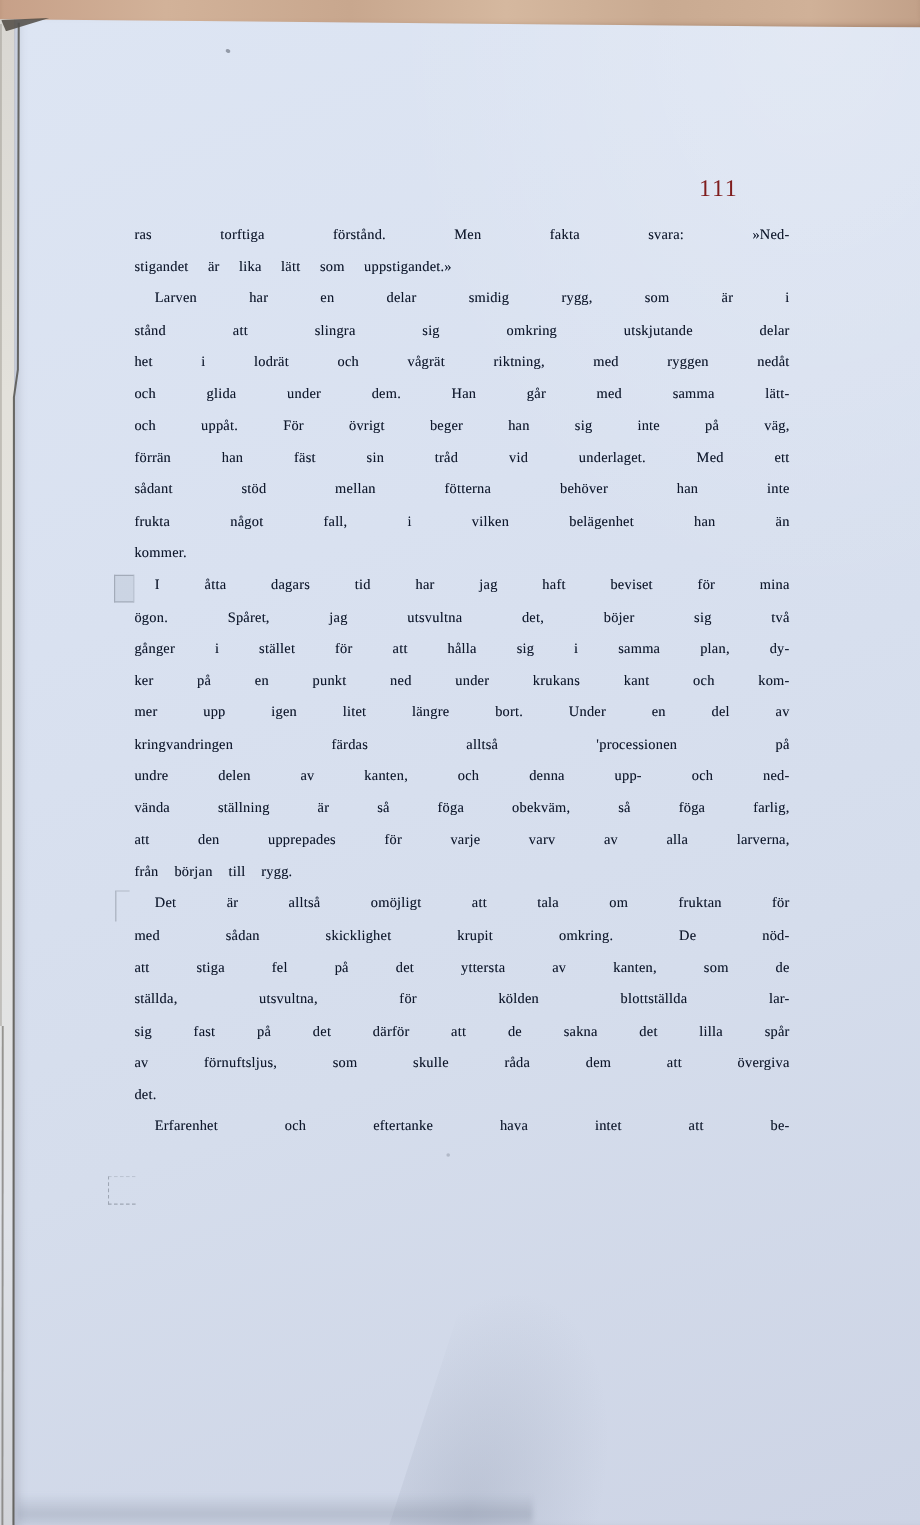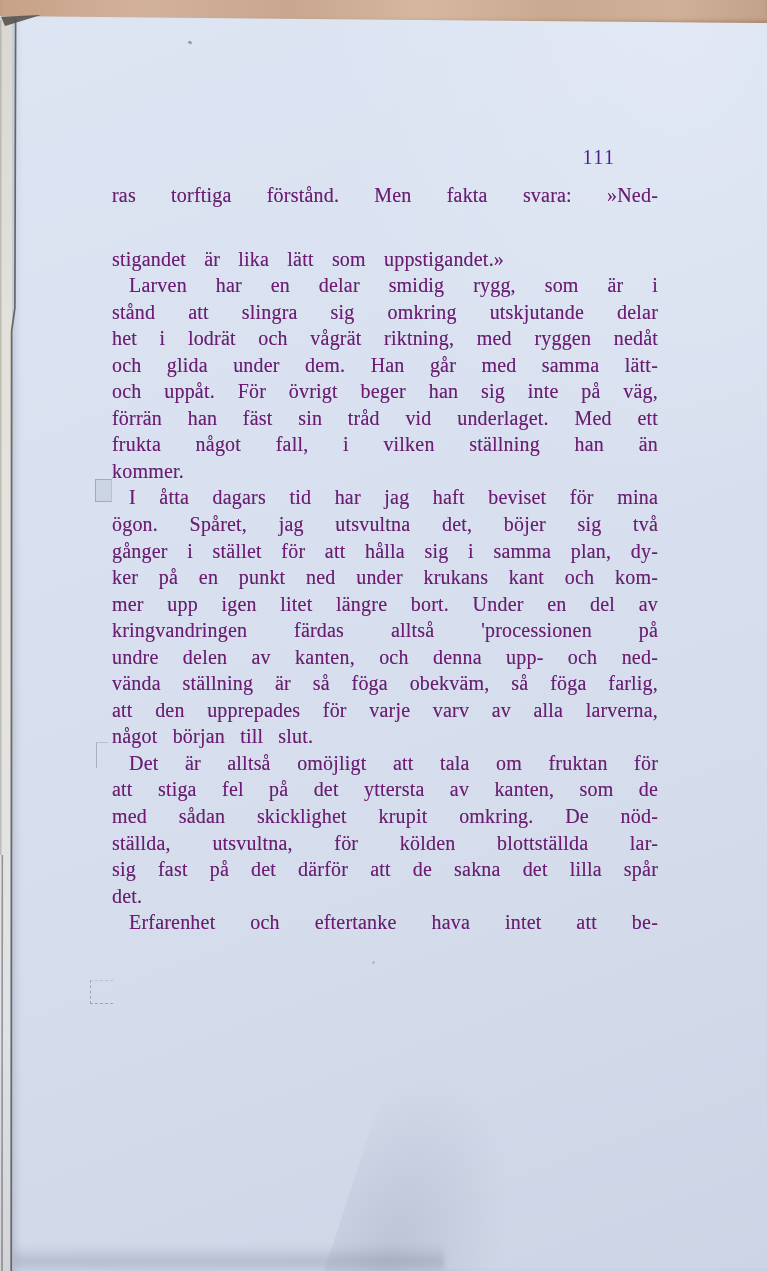--- a/index.html
+++ b/index.html
@@ -59,34 +59,34 @@
   .corner-wedge {
     position: absolute; left: 1px; top: 15px; width: 40px; height: 11px;
     background: #46413a; opacity: .8;
     clip-path: polygon(0 15%, 100% 0, 10% 100%);
     z-index: 6;
   }
 
   .page-number {
     position: absolute; left: 578px; top: 146px; width: 42px;
     font-size: 20px; line-height: 23px; text-align: center;
-    color: #4c1d95; letter-spacing: 1.5px; z-index: 7;
+    color: #7f1d1d; letter-spacing: 1.5px; z-index: 7;
   }
 
   .text-block {
     position: absolute; left: 112px; top: 182px; width: 546px; z-index: 7;
-    color: #701a75;
-    font-size: 20px;
+    color: #0f172a;
+    font-size: 12px;
     letter-spacing: 0.2px;
     text-shadow: 0 0 0.5px rgba(61,77,101,.55);
   }
   .line { height: 26.55px; line-height: 26.55px; white-space: nowrap; }
   .line.j { text-align: justify; text-align-last: justify; white-space: normal; }
   .line.ind { text-indent: 17px; }
-  .line.wide2  { word-spacing: 13px; margin-top: 37px; }
+  .line.wide2  { word-spacing: 13px; }
   .line.wide21 { word-spacing: 10px; }
 
   
   .pencil-mark { position: absolute; z-index: 7; }
   .mark-1 {
     left: 95px; top: 479px; width: 15px; height: 21px;
     border: 1.6px solid rgba(104,112,124,.40);
     border-right-color: rgba(104,112,124,.18);
     background: rgba(128,138,152,.15);
   }
@@ -128,37 +128,39 @@
 
   <div class="text-block">
     <div class="line j">ras torftiga förstånd. Men fakta svara: »Ned-</div>
     <div class="line wide2">stigandet är lika lätt som uppstigandet.»</div>
     <div class="line j ind">Larven har en delar smidig rygg, som är i</div>
     <div class="line j">stånd att slingra sig omkring utskjutande delar</div>
     <div class="line j">het i lodrät och vågrät riktning, med ryggen nedåt</div>
     <div class="line j">och glida under dem. Han går med samma lätt-</div>
     <div class="line j">och uppåt. För övrigt beger han sig inte på väg,</div>
     <div class="line j">förrän han fäst sin tråd vid underlaget. Med ett</div>
-    <div class="line j">frukta något fall, i vilken ställning han än</div>
+    <div class="line j">sådant stöd mellan fötterna behöver han inte</div>
+    <div class="line j">frukta något fall, i vilken belägenhet han än</div>
     <div class="line">kommer.</div>
     <div class="line j ind">I åtta dagars tid har jag haft beviset för mina</div>
     <div class="line j">ögon. Spåret, jag utsvultna det, böjer sig två</div>
     <div class="line j">gånger i stället för att hålla sig i samma plan, dy-</div>
     <div class="line j">ker på en punkt ned under krukans kant och kom-</div>
     <div class="line j">mer upp igen litet längre bort. Under en del av</div>
     <div class="line j">kringvandringen färdas alltså 'processionen på</div>
     <div class="line j">undre delen av kanten, och denna upp- och ned-</div>
     <div class="line j">vända ställning är så föga obekväm, så föga farlig,</div>
     <div class="line j">att den upprepades för varje varv av alla larverna,</div>
-    <div class="line wide21">något början till slut.</div>
+    <div class="line wide21">från början till rygg.</div>
     <div class="line j ind">Det är alltså omöjligt att tala om fruktan för</div>
+    <div class="line j">med sådan skicklighet krupit omkring. De nöd-</div>
     <div class="line j">att stiga fel på det yttersta av kanten, som de</div>
-    <div class="line j">med sådan skicklighet krupit omkring. De nöd-</div>
     <div class="line j">ställda, utsvultna, för kölden blottställda lar-</div>
     <div class="line j">sig fast på det därför att de sakna det lilla spår</div>
+    <div class="line j">av förnuftsljus, som skulle råda dem att övergiva</div>
     <div class="line">det.</div>
     <div class="line j ind">Erfarenhet och eftertanke hava intet att be-</div>
   </div>
 
   <div class="pencil-mark mark-1"></div>
   <div class="pencil-mark mark-2"></div>
   <div class="pencil-mark mark-3"></div>
 
   <div class="speck speck-1"></div>
   <div class="speck speck-2"></div>

